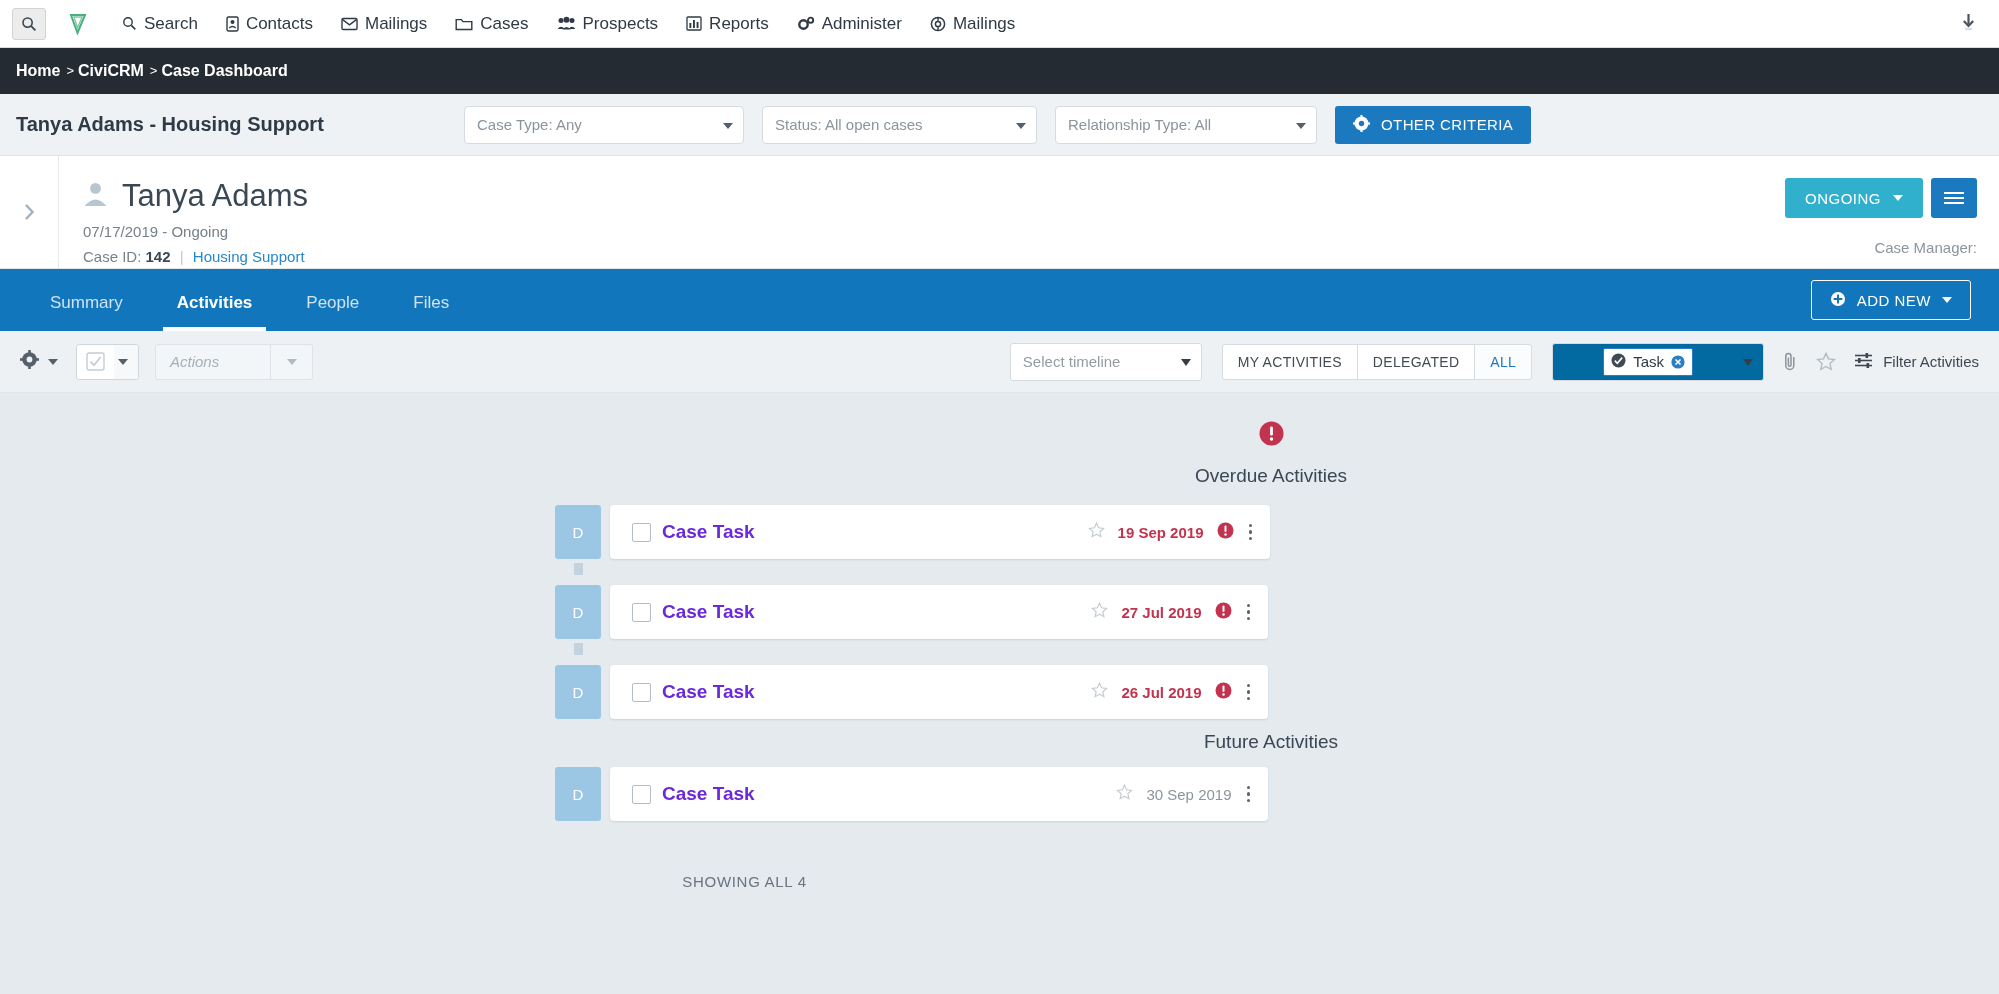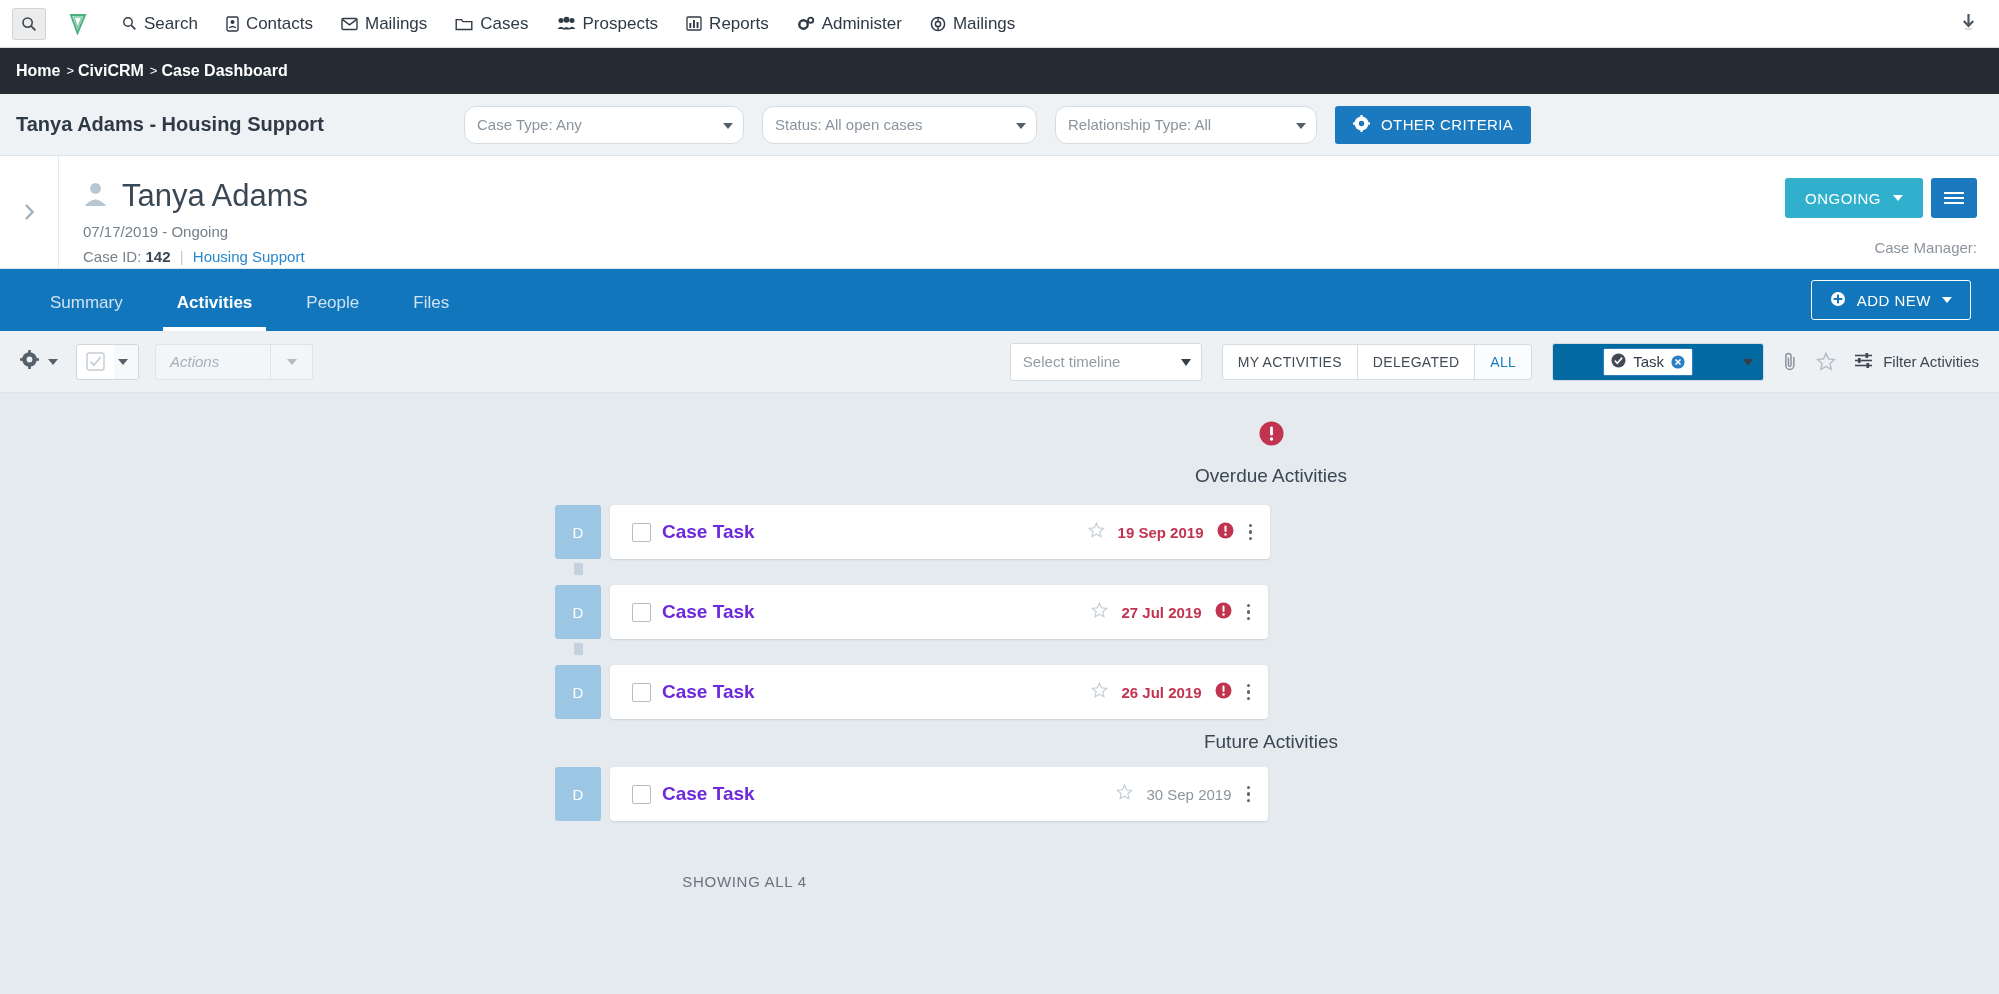--- a/index.html
+++ b/index.html
@@ -40,21 +40,21 @@
   .crumbbar .crumb{ cursor:pointer; }
 
   
   .filterbar{
     height:62px; background:#eef2f5; border-bottom:1px solid #dde3e8;
     display:flex; align-items:center; padding:0 16px; gap:18px;
   }
   .case-title{ font-size:20px; font-weight:bold; color:#2f3a46; width:430px;}
   .sel{
     position:relative; height:38px; border:1px solid #d5dbe0; background:#fff;
-    border-radius:12px; display:flex; align-items:center; padding:0 26px 0 12px;
+    border-radius:4px; display:flex; align-items:center; padding:0 26px 0 12px;
     font-size:15px; color:#8a949d; cursor:pointer;
   }
   .sel.w1{ width:280px;} .sel.w2{ width:275px;} .sel.w3{ width:262px;}
   .sel .caret{
     position:absolute; right:10px; top:50%; margin-top:-2px;
     border-left:5px solid transparent; border-right:5px solid transparent;
     border-top:6px solid #55606a;
   }
   .btn-criteria{
     height:38px; background:#1b79bf; color:#fff; border:none; border-radius:3px;

